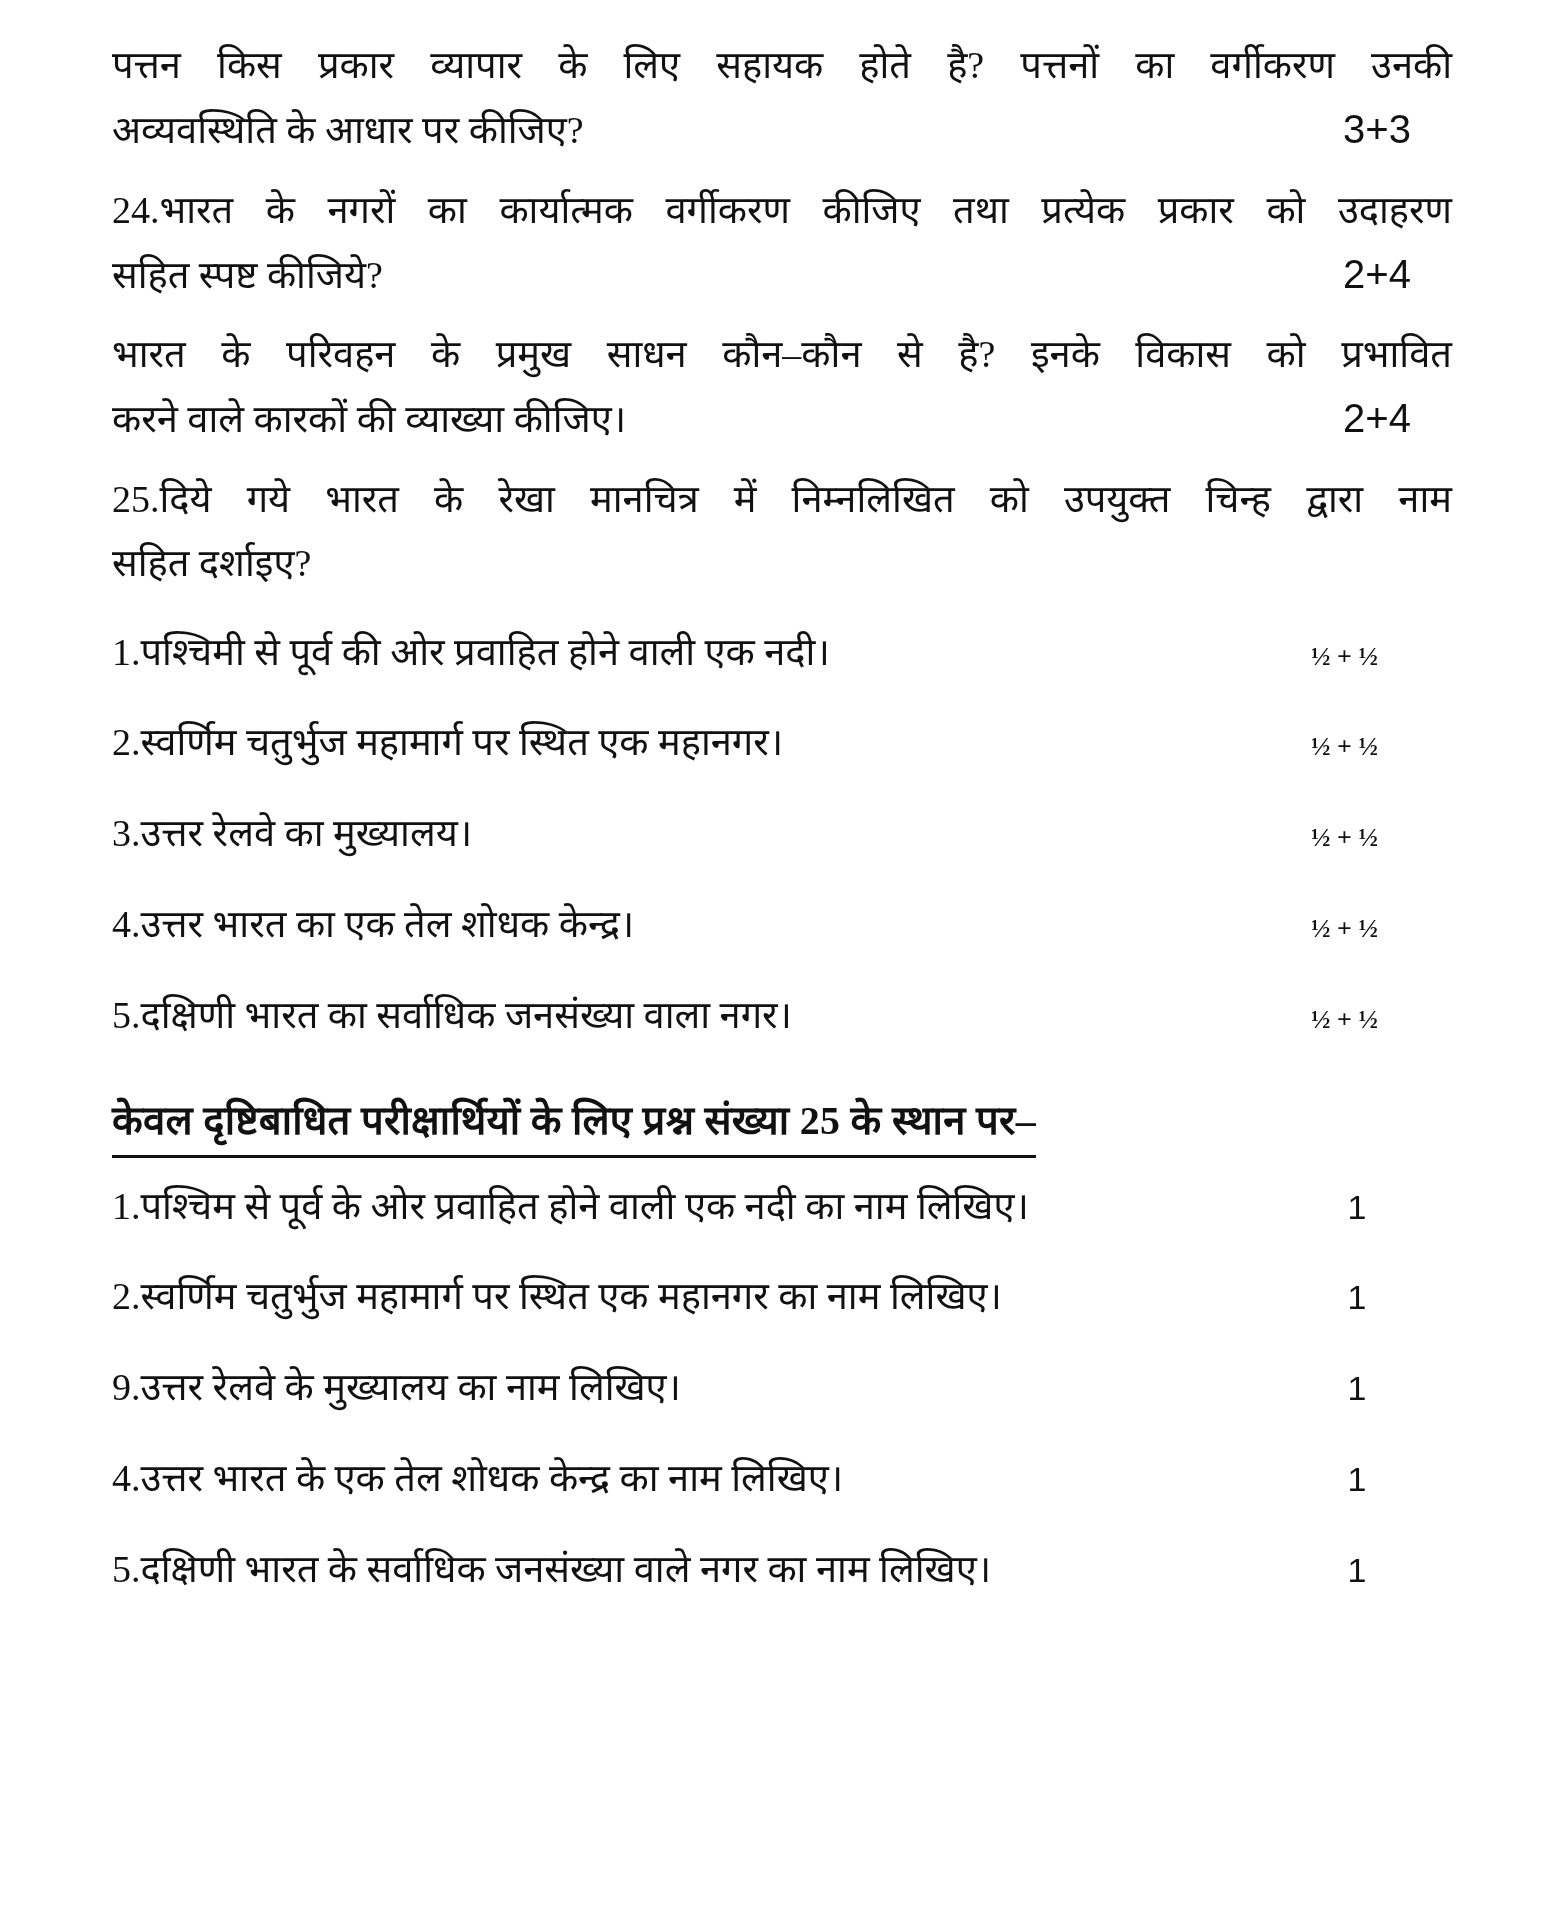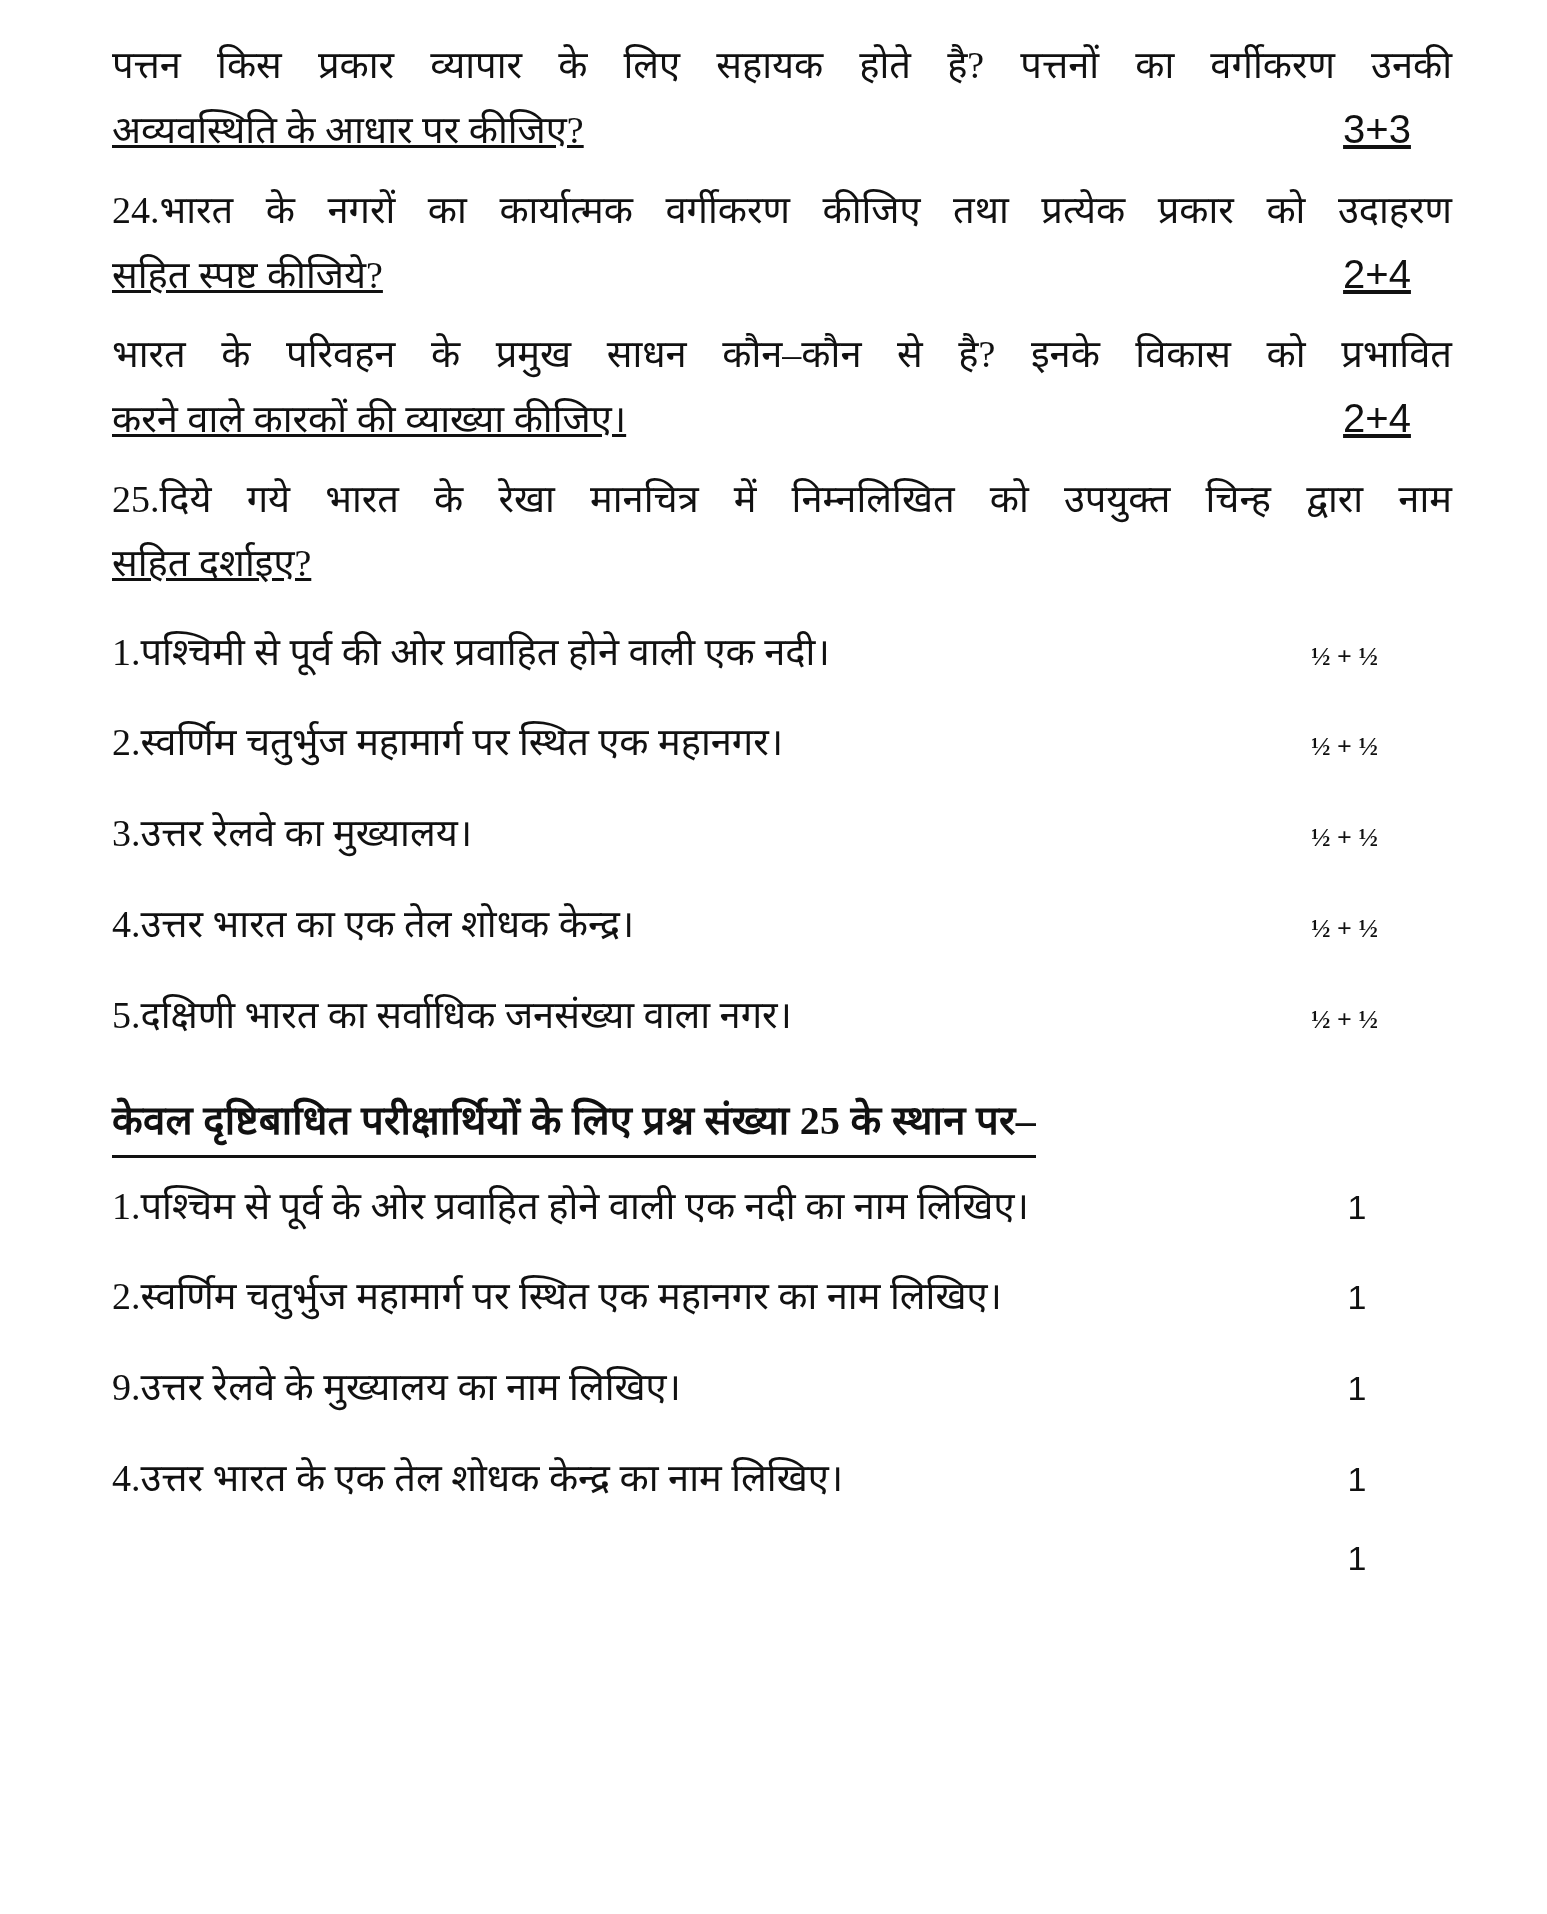--- a/index.html
+++ b/index.html
@@ -52,21 +52,20 @@
   }
   .center-wrap {
     width: 760px;
   }
 
   
   .line {
     display: flex;
     align-items: baseline;
     width: 100%;
-    text-decoration: underline;
   }
   .line .t {
     font-size: 38px;
     line-height: 1.70;
     white-space: nowrap;
   }
   .line .sp { flex: 1 1 auto; }
 
   
   .jline {
@@ -204,19 +203,20 @@
         <span class="itext">9.उत्तर रेलवे के मुख्यालय का नाम लिखिए।</span>
         <span class="gap"></span>
         <span class="imark plain">1</span>
       </div>
       <div class="item-row">
         <span class="itext">4.उत्तर भारत के एक तेल शोधक केन्द्र का नाम लिखिए।</span>
         <span class="gap"></span>
         <span class="imark plain">1</span>
       </div>
       <div class="item-row">
+        <span class="itext">5.दक्षिणी भारत के सर्वाधिक जनसंख्या वाले नगर का नाम लिखिए।</span>
         <span class="gap"></span>
         <span class="imark plain">1</span>
       </div>
     </div>
 
   </div>
 </div>
 
 </body></html>

